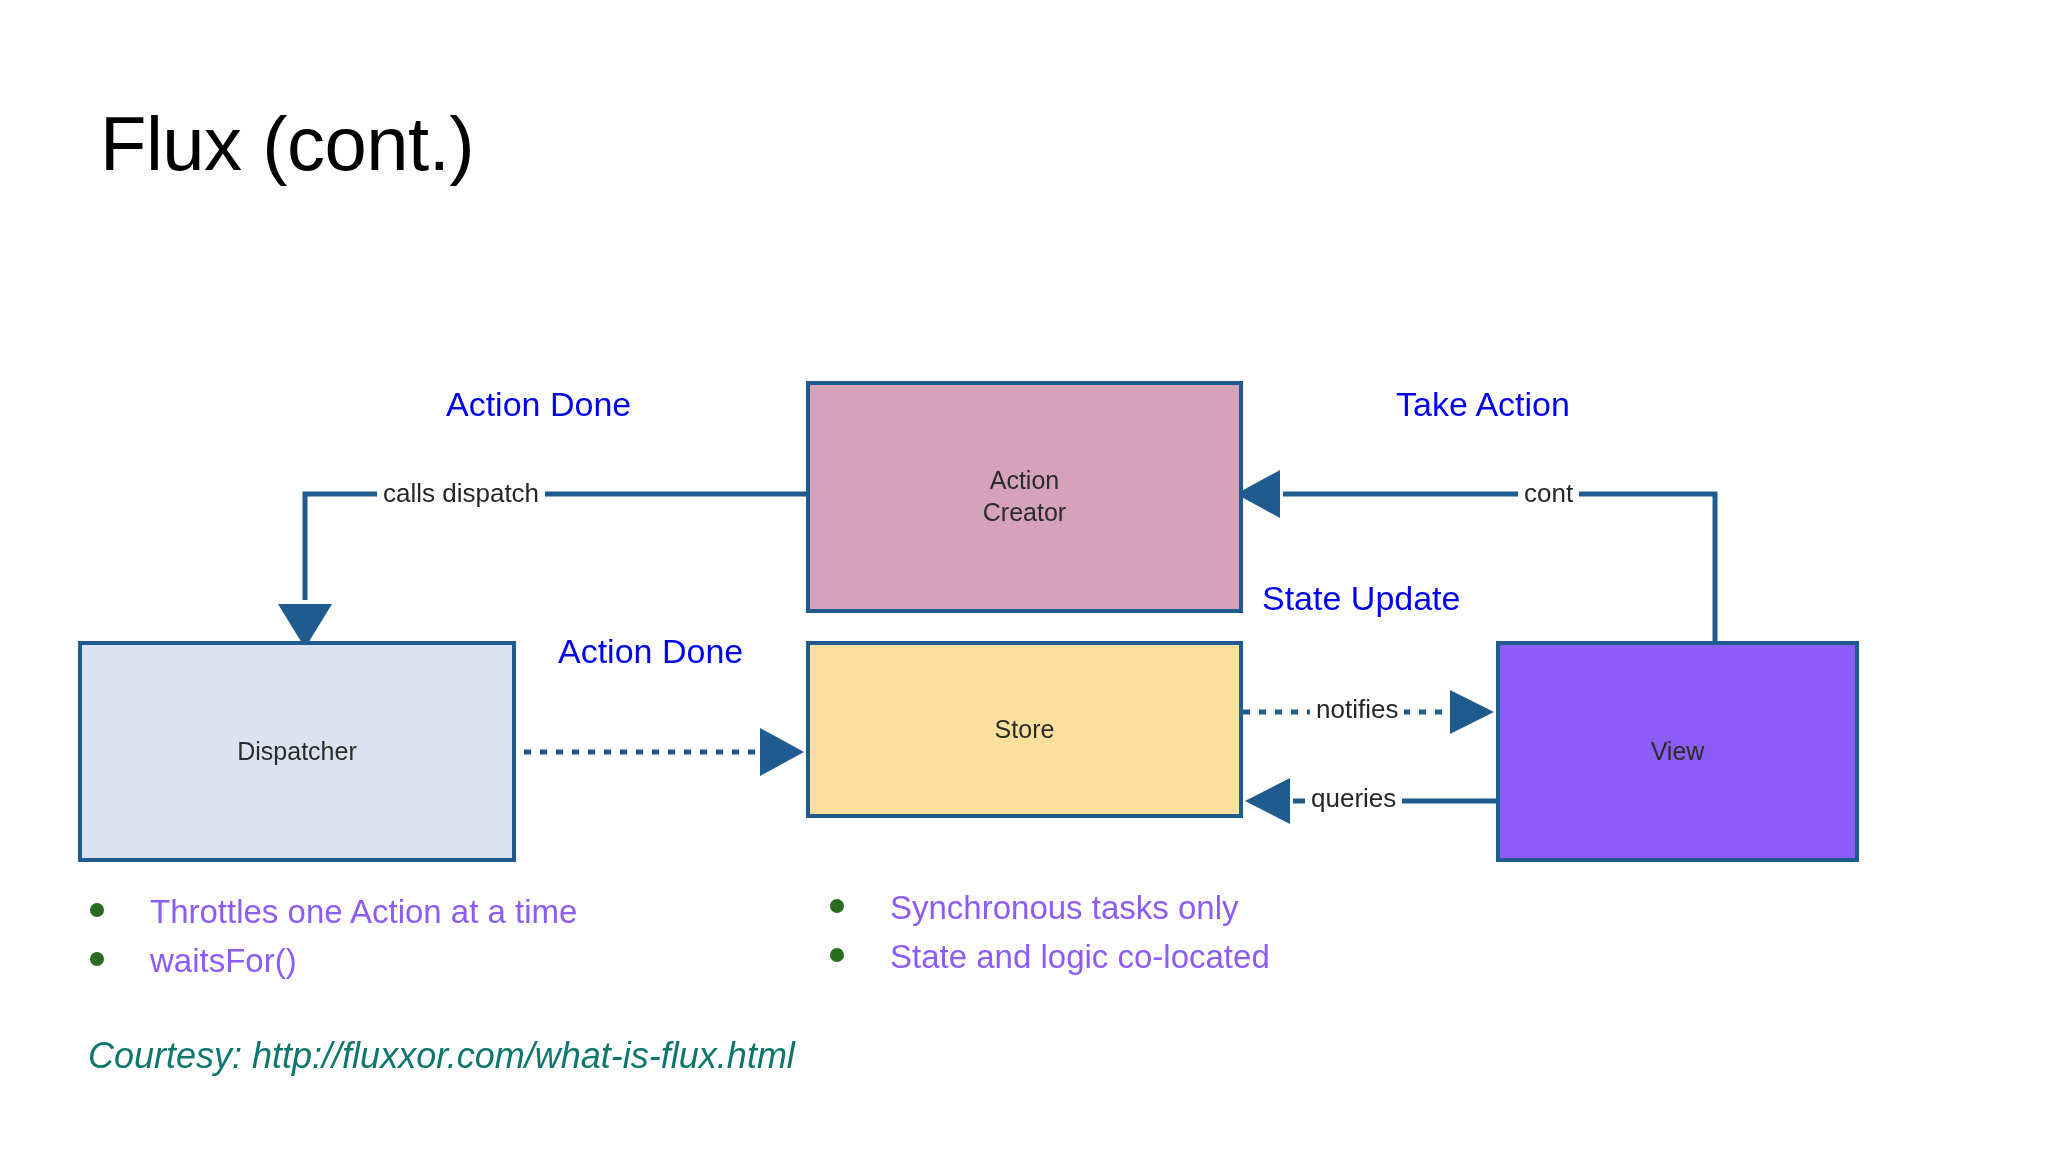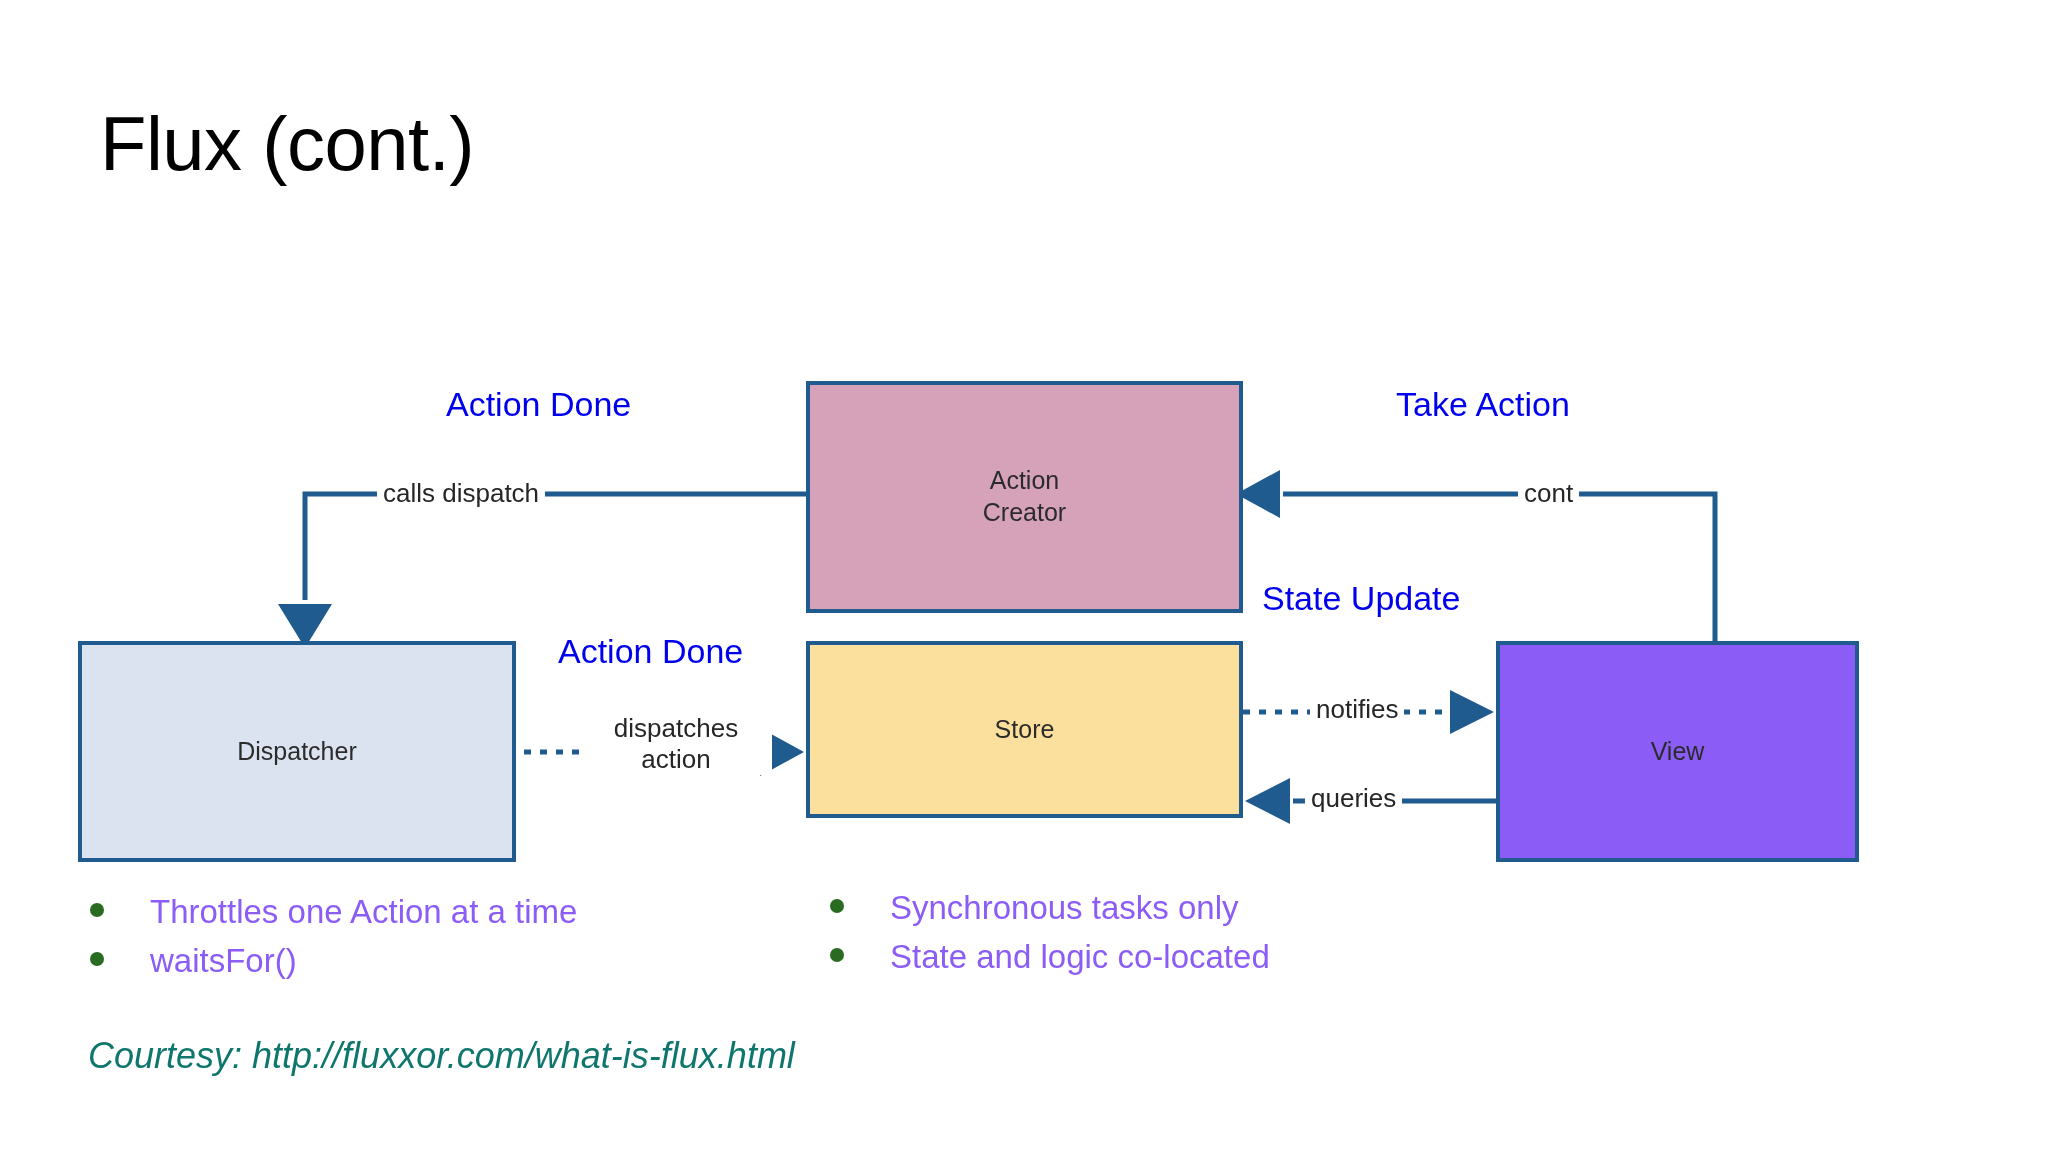--- a/index.html
+++ b/index.html
@@ -217,22 +217,20 @@
   <div class="blue-label" id="label-take-action">Take Action</div>
 
   <div class="blue-label" id="label-action-done-mid">Action Done</div>
 
   <div class="blue-label" id="label-state-update">State Update</div>
 
   <div class="edge-label" id="label-calls-dispatch">calls dispatch</div>
 
   <div class="edge-label" id="label-calls">cont</div>
 
-  <div class="edge-label" id="label-dispatches">dispatches
-action</div>
 
   <div class="edge-label" id="label-notifies">notifies</div>
 
   <div class="edge-label" id="label-queries">queries</div>
 </div>
 
 <div class="bullets" id="bullets-dispatcher">
   <div class="bullet-row">
     <span class="bullet-dot"></span>
     <span>Throttles one Action at a time</span>

